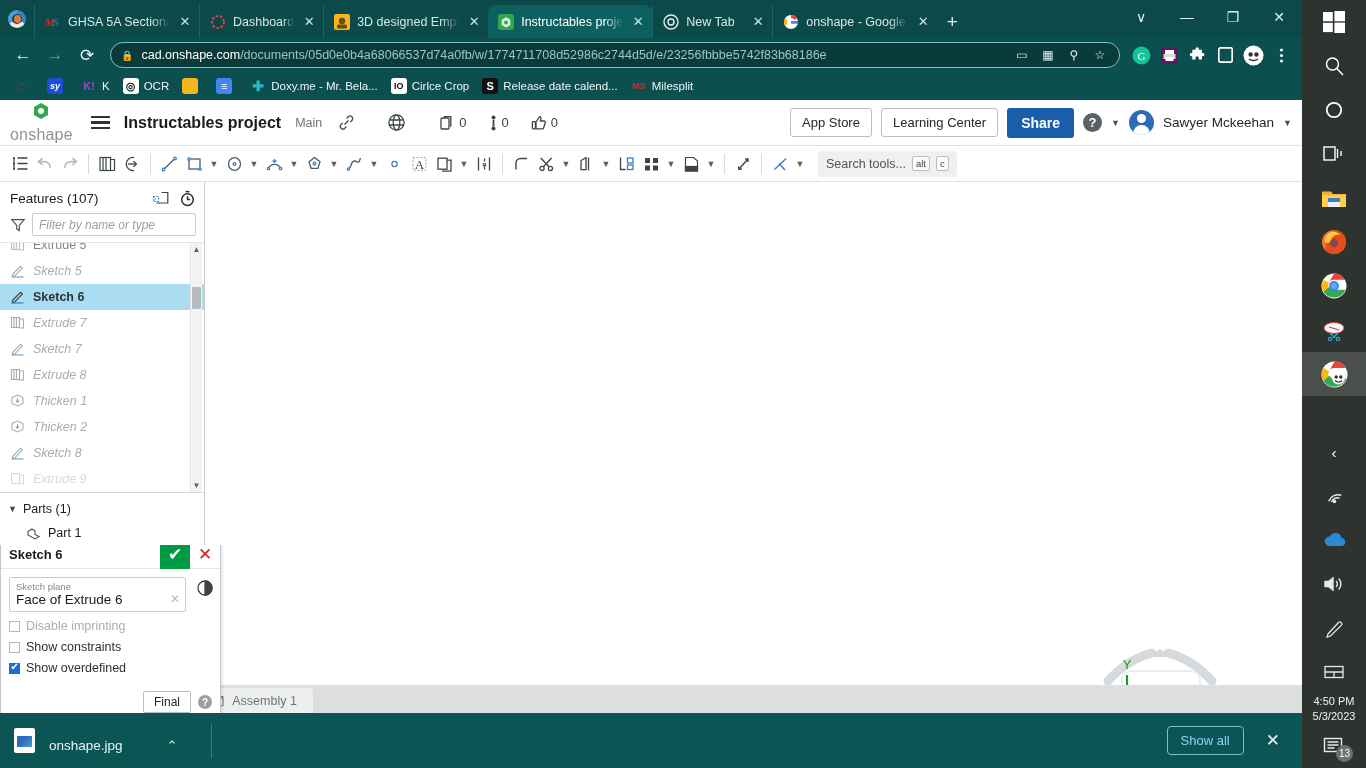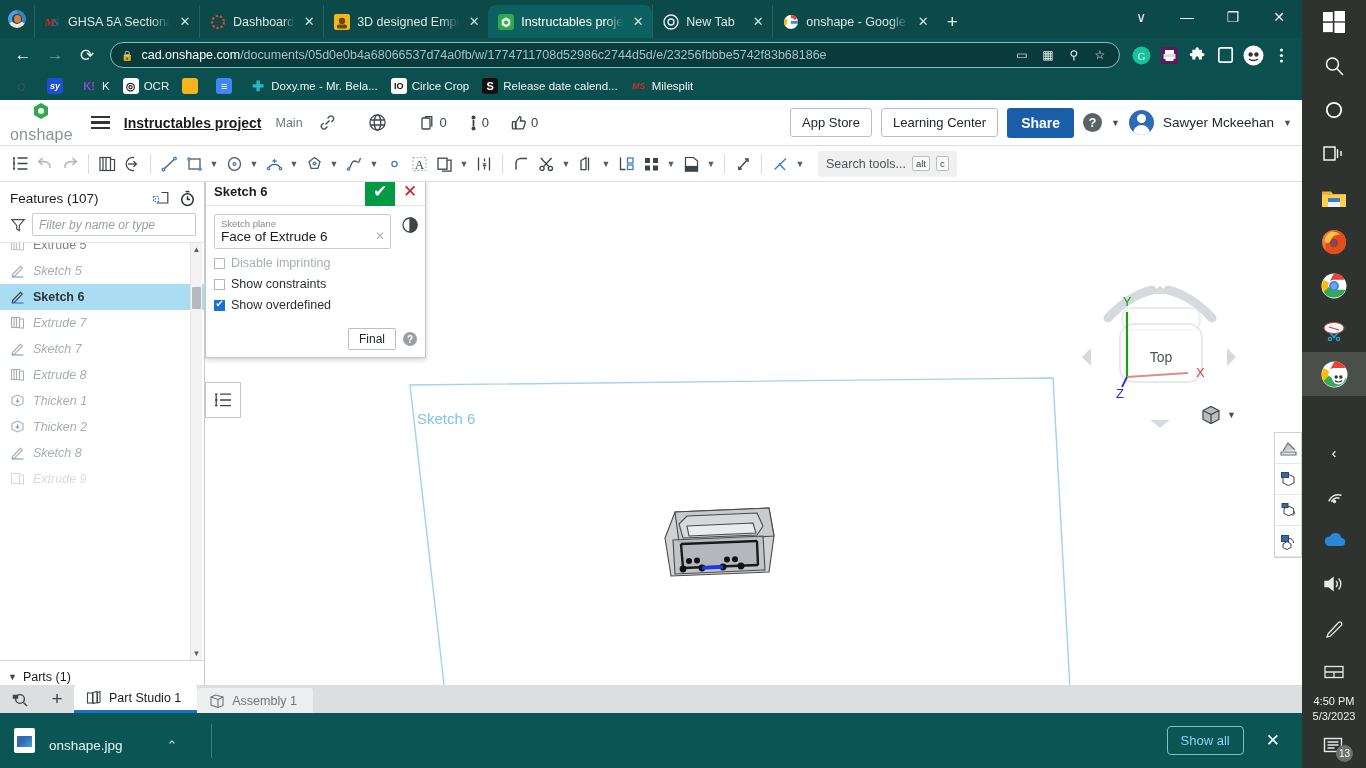--- a/index.html
+++ b/index.html
@@ -79,21 +79,21 @@
   
   .app { position: absolute; left: 0; top: 100px; width: 1302px; height: 613px; background: #ffffff; }
 
   .app-header { position: relative; height: 46px; display: flex; align-items: center; padding: 0 10px; gap: 10px;
                 border-bottom: 1px solid #e0e0e0; background: #fff; }
   .os-logo { display: flex; align-items: center; gap: 6px; flex-direction: column; }
   .os-mark { width: 18px; height: 18px; }
   .os-word { font-size: 16px; color: #8c9496; letter-spacing: .2px; }
   .hamburger { display: flex; flex-direction: column; gap: 3px; margin-left: 8px; }
   .hamburger span { display: block; width: 19px; height: 2.6px; background: #333; }
-  .doc-title { font-size: 14px; font-weight: bold; color: #1b1b1b; margin-left: 4px; text-decoration: underline; }
+  .doc-title { font-size: 16px; font-weight: bold; color: #1b1b1b; margin-left: 4px; }
   .doc-branch { font-size: 12.5px; color: #6f7679; margin-left: 4px; }
   .hdr-icon { display: flex; align-items: center; justify-content: center; color: #4a5154; font-size: 14px; }
   .counter { display: flex; align-items: center; gap: 4px; font-size: 13px; color: #3d4548; }
   .hdr-right { margin-left: auto; display: flex; align-items: center; gap: 9px; }
   .btn-outline { border: 1px solid #b9c0c3; border-radius: 3px; background: #fff; color: #22282b;
                  font-size: 13px; padding: 6px 11px; }
   .btn-share { background: #1a5eaa; color: #fff; font-size: 14px; font-weight: bold; padding: 7px 14px; border-radius: 3px; }
   .help-circ { width: 19px; height: 19px; border-radius: 50%; background: #5b6265; color: #fff;
                font-size: 13px; font-weight: bold; display: flex; align-items: center; justify-content: center; }
   .caret { font-size: 9px; color: #4a5154; }
@@ -105,21 +105,21 @@
   .toolbar { position: relative; height: 36px; display: flex; align-items: center; gap: 1px;
              padding: 0 8px; border-bottom: 1px solid #e0e0e0; background: #fff; }
   .tb { width: 24px; height: 30px; display: flex; align-items: center; justify-content: center; color: #3d4548; }
   .tb.dim { color: #b4babc; }
   .tb-sep { width: 1px; height: 20px; background: #d8dcdd; margin: 0 5px; }
   .tb-caret { width: 14px; height: 30px; display: flex; align-items: center; justify-content: center; color: #5a6164; font-size: 9px; }
   .searchtools { margin-left: 10px; background: #f0f0f0; border-radius: 3px; height: 26px; display: flex;
                  align-items: center; padding: 0 8px; gap: 6px; font-size: 12.5px; color: #4d5457; }
   .kbd { border: 1px solid #b9bfc1; border-radius: 2px; background: #fafafa; font-size: 9.5px; padding: 1px 3px; color: #3d4548; }
 
-  .workspace { position: relative; height: 531px; display: flex; }
+  .workspace { position: relative; height: 531px; display: flex; flex-direction: column; }
 
   
   .feature-panel { width: 205px; flex: 0 0 205px; border-right: 1px solid #c9cdce; display: flex; flex-direction: column; background: #fff; }
   .fp-head { display: flex; align-items: center; padding: 8px 8px 6px 10px; gap: 8px; }
   .fp-title { font-size: 13.5px; color: #1b1b1b; font-weight: 500; }
   .fp-head-icons { margin-left: auto; display: flex; gap: 10px; color: #3d4548; }
   .fp-filter { display: flex; align-items: center; gap: 6px; padding: 0 8px 6px 10px; }
   .filter-input { flex: 1 1 auto; border: 1px solid #c8cccd; border-radius: 2px; height: 23px;
                   font-size: 12px; color: #9aa0a2; font-style: italic; display: flex; align-items: center; padding: 0 6px; background: #fff; }
   .feat-list { flex: 1 1 auto; position: relative; overflow: hidden; border-top: 1px solid #e2e4e5; }

